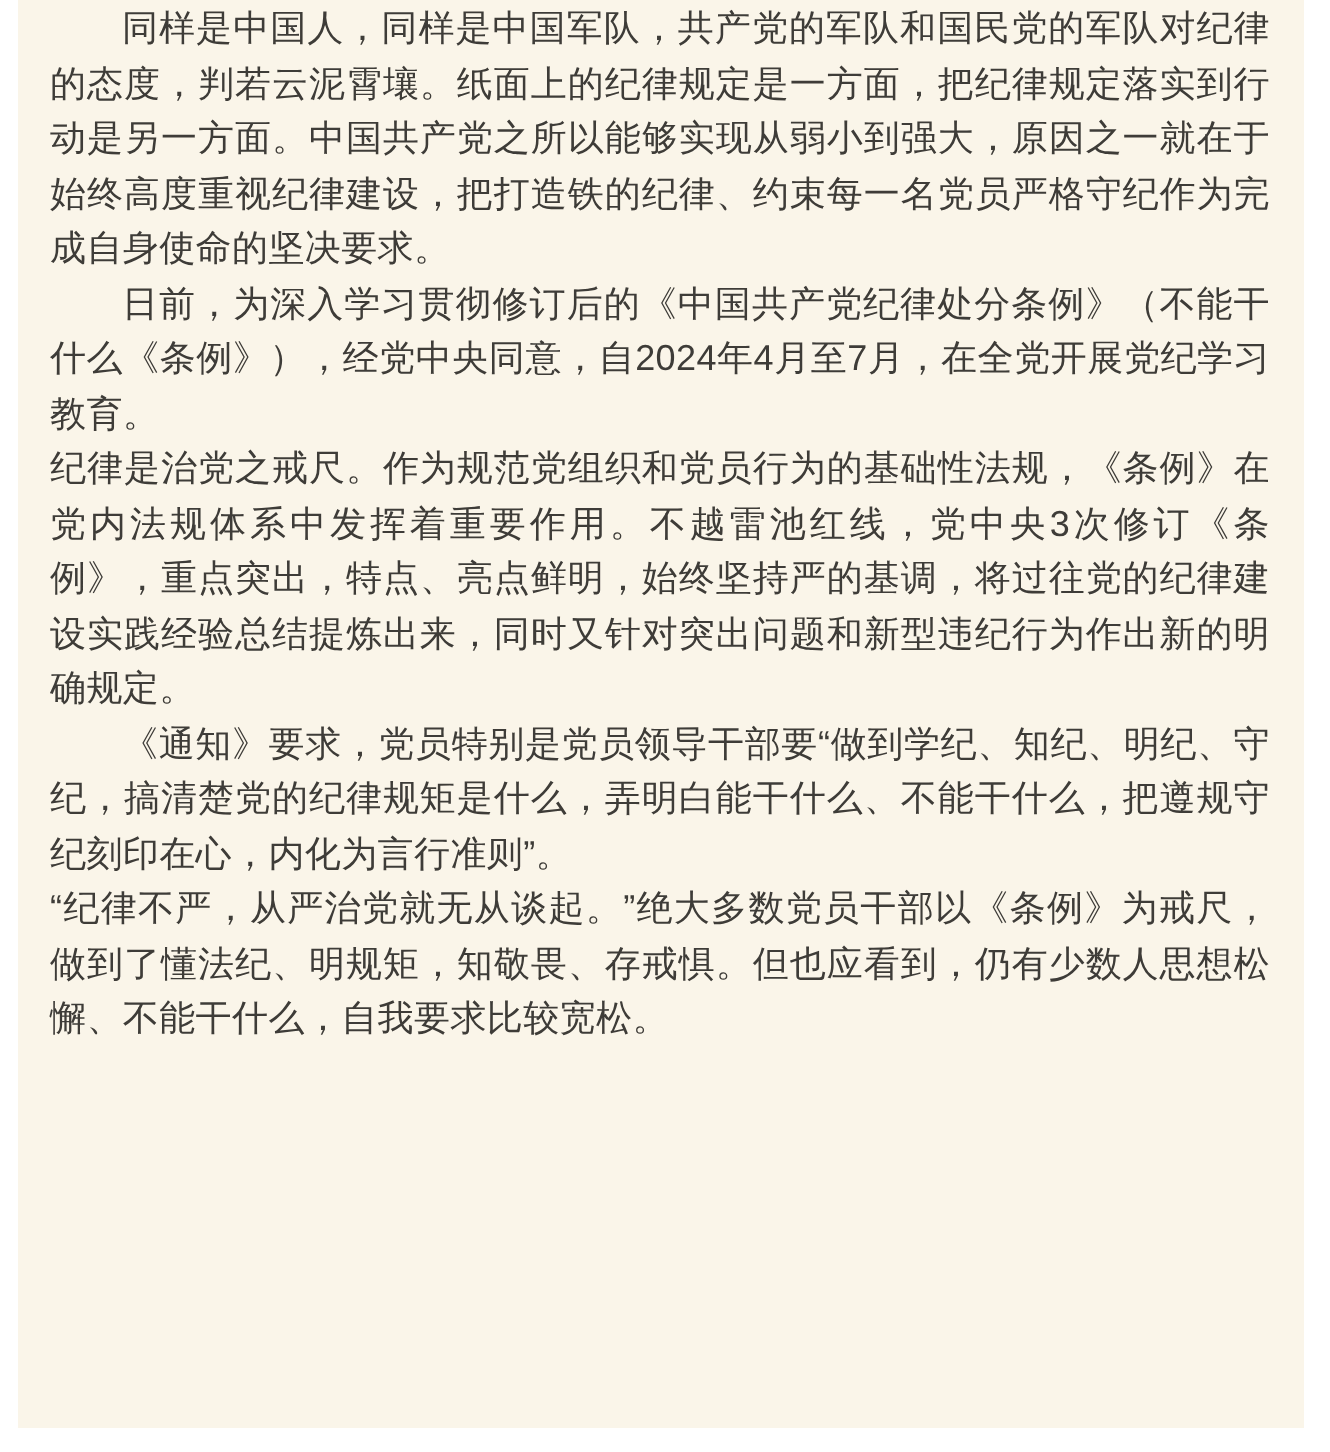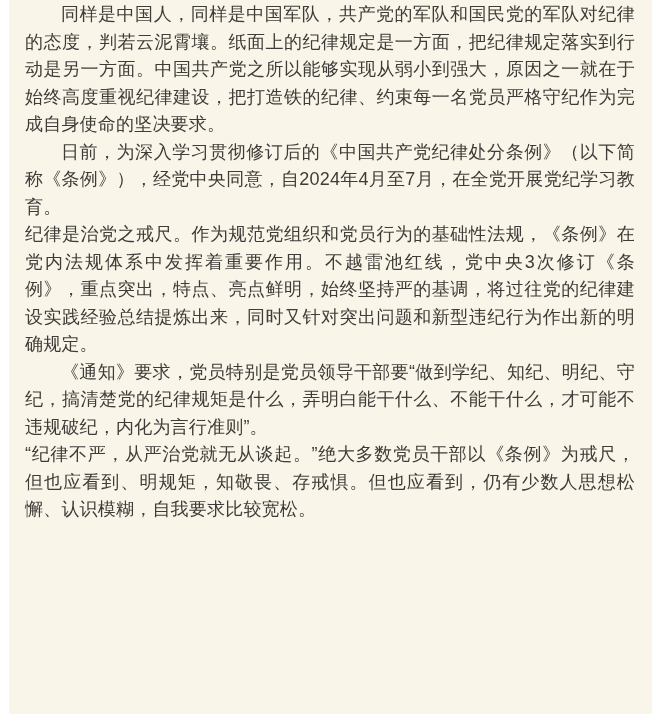--- a/index.html
+++ b/index.html
@@ -39,18 +39,18 @@
     .para.indent {
       text-indent: 2em;
     }
   </style>
 </head>
 <body style="background: rgb(255, 255, 255);">
 
 <div class="page" style="background: rgb(250, 245, 233);">
   <div class="article" style="color: rgb(62, 60, 56);">
       <p class="para indent">同样是中国人，同样是中国军队，共产党的军队和国民党的军队对纪律的态度，判若云泥霄壤。纸面上的纪律规定是一方面，把纪律规定落实到行动是另一方面。中国共产党之所以能够实现从弱小到强大，原因之一就在于始终高度重视纪律建设，把打造铁的纪律、约束每一名党员严格守纪作为完成自身使命的坚决要求。</p>
-      <p class="para indent">日前，为深入学习贯彻修订后的《中国共产党纪律处分条例》（以下简称《条例》），经党中央同意，自2024年4月至7月，在全党开展党纪学习教育。</p>
+      <p class="para indent">日前，为深入学习贯彻修订后的《中国共产党纪律处分条例》（不能干什么《条例》），经党中央同意，自2024年4月至7月，在全党开展党纪学习教育。</p>
       <p class="para">纪律是治党之戒尺。作为规范党组织和党员行为的基础性法规，《条例》在党内法规体系中发挥着重要作用。不越雷池红线，党中央3次修订《条例》，重点突出，特点、亮点鲜明，始终坚持严的基调，将过往党的纪律建设实践经验总结提炼出来，同时又针对突出问题和新型违纪行为作出新的明确规定。</p>
-      <p class="para indent">《通知》要求，党员特别是党员领导干部要“做到学纪、知纪、明纪、守纪，搞清楚党的纪律规矩是什么，弄明白能干什么、不能干什么，才可能不违规破纪，内化为言行准则”。</p>
-      <p class="para">“纪律不严，从严治党就无从谈起。”绝大多数党员干部以《条例》为戒尺，但也应看到、明规矩，知敬畏、存戒惧。但也应看到，仍有少数人思想松懈、认识模糊，自我要求比较宽松。</p>
+      <p class="para indent">《通知》要求，党员特别是党员领导干部要“做到学纪、知纪、明纪、守纪，搞清楚党的纪律规矩是什么，弄明白能干什么、不能干什么，把遵规守纪刻印在心，内化为言行准则”。</p>
+      <p class="para">“纪律不严，从严治党就无从谈起。”绝大多数党员干部以《条例》为戒尺，做到了懂法纪、明规矩，知敬畏、存戒惧。但也应看到，仍有少数人思想松懈、不能干什么，自我要求比较宽松。</p>
     </div>
 </div>
 
 </body></html>

